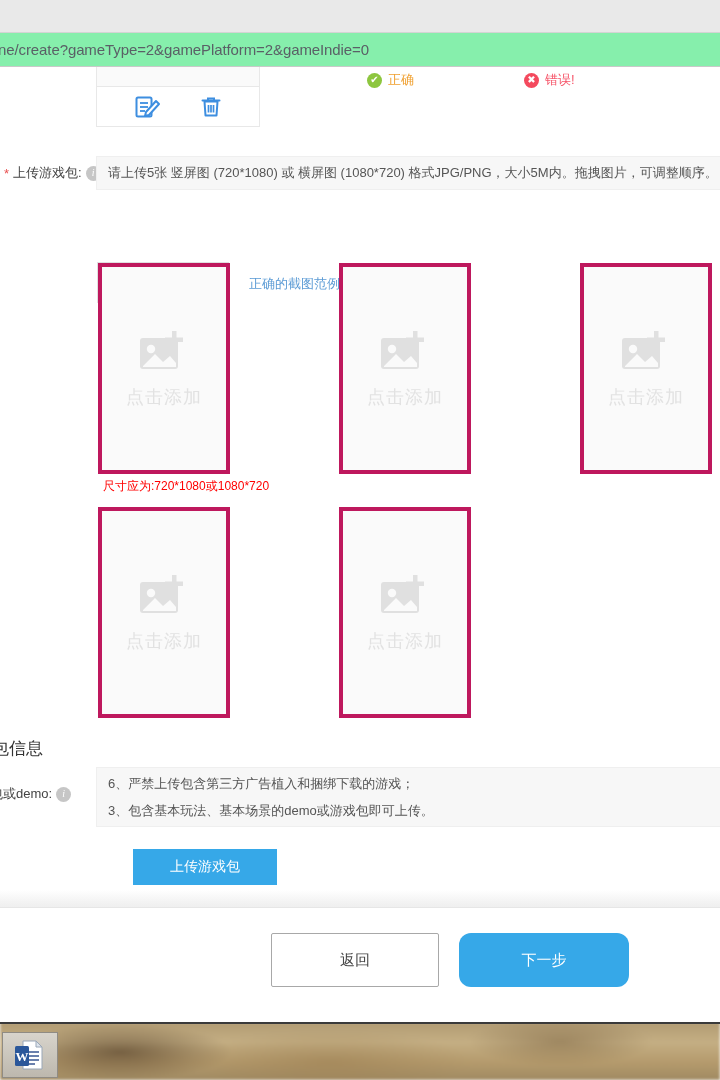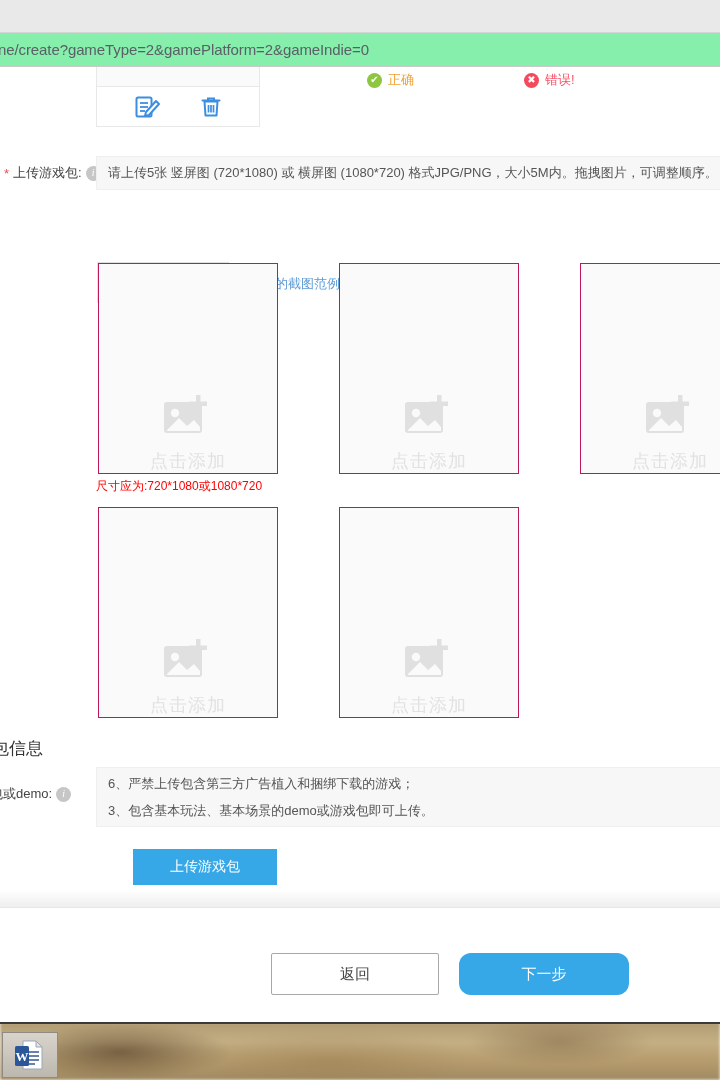--- a/index.html
+++ b/index.html
@@ -104,24 +104,24 @@
     display: flex; align-items: center; justify-content: center;
     font-family: "Liberation Sans", sans-serif;
   }
   #sample-link {
     position: absolute; left: 249px; top: 208px;
     font-size: 13px; color: #5b9bd5; text-decoration: none; cursor: pointer;
   }
 
   
   .img-box {
-    position: absolute; width: 180px; height: 211px;
-    background: #fafafa; border: 1px solid #be185d;
+    position: absolute; width: 132px; height: 211px;
+    background: #fafafa; border: 4px solid #be185d;
     display: flex; flex-direction: column;
-    align-items: center; justify-content: flex-end;
+    align-items: center; justify-content: center;
     cursor: pointer;
   }
   .img-ph-icon { margin-bottom: 6px; }
   .img-box-label {
     font-size: 18px; color: #e2e2e2; letter-spacing: 1px;
   }
   .box-error {
     position: absolute; font-size: 12px; color: #ff0000; white-space: nowrap;
   }
 
@@ -144,24 +144,23 @@
   
   #footer-divider {
     position: absolute; left: 0; top: 823px; width: 720px; height: 18px;
     background: linear-gradient(to bottom, #ffffff 0%, #f2f2f2 75%, #efefef 100%);
     border-bottom: 1px solid #e6e6e6;
   }
   #footer-actions {
     position: absolute; left: 0; top: 866px; width: 720px; height: 44px;
   }
   .btn-footer {
-    position: absolute; height: 42px; font-size: 15px; cursor: pointer;
+    position: absolute; height: 54px; font-size: 15px; cursor: pointer;
     display: flex; align-items: center; justify-content: center;
     font-family: "Liberation Sans", sans-serif;
-    margin-top: 20px;
   }
   #back-btn {
     left: 271px; width: 168px; background: #ffffff;
     border: 1px solid #a8a8a8; color: #444; border-radius: 2px;
   }
   #next-btn {
     left: 459px; width: 170px; background: #36a8e8;
     border: none; color: #ffffff; border-radius: 12px;
   }
 
@@ -257,21 +256,21 @@
       <svg width="52" height="46" viewBox="0 0 52 46">
         <rect x="2" y="9" width="38" height="31" rx="3" fill="#e0e0e0"></rect>
         <circle cx="13" cy="20" r="4.2" fill="#fafafa"></circle>
         <path d="M5 37 L17 25 L25 33 L32 27 L38 34 L38 38 L5 38 Z" fill="#fafafa"></path>
         <rect x="34" y="2" width="4.5" height="18" fill="#e0e0e0"></rect>
         <rect x="27" y="8.5" width="18" height="4.5" fill="#e0e0e0"></rect>
       </svg>
     </span>
     <span class="img-box-label">点击添加</span>
   </div>
-  <div class="box-error" style="left:96px; top:411px;">尺寸应为:720*1080或1080*720</div>
+  <div class="box-error" style="left:103px; top:411px;">尺寸应为:720*1080或1080*720</div>
 
   <div class="img-box" style="left:339px; top:196px;">
     <span class="img-ph-icon">
       <svg width="52" height="46" viewBox="0 0 52 46">
         <rect x="2" y="9" width="38" height="31" rx="3" fill="#e0e0e0"></rect>
         <circle cx="13" cy="20" r="4.2" fill="#fafafa"></circle>
         <path d="M5 37 L17 25 L25 33 L32 27 L38 34 L38 38 L5 38 Z" fill="#fafafa"></path>
         <rect x="34" y="2" width="4.5" height="18" fill="#e0e0e0"></rect>
         <rect x="27" y="8.5" width="18" height="4.5" fill="#e0e0e0"></rect>
       </svg>

